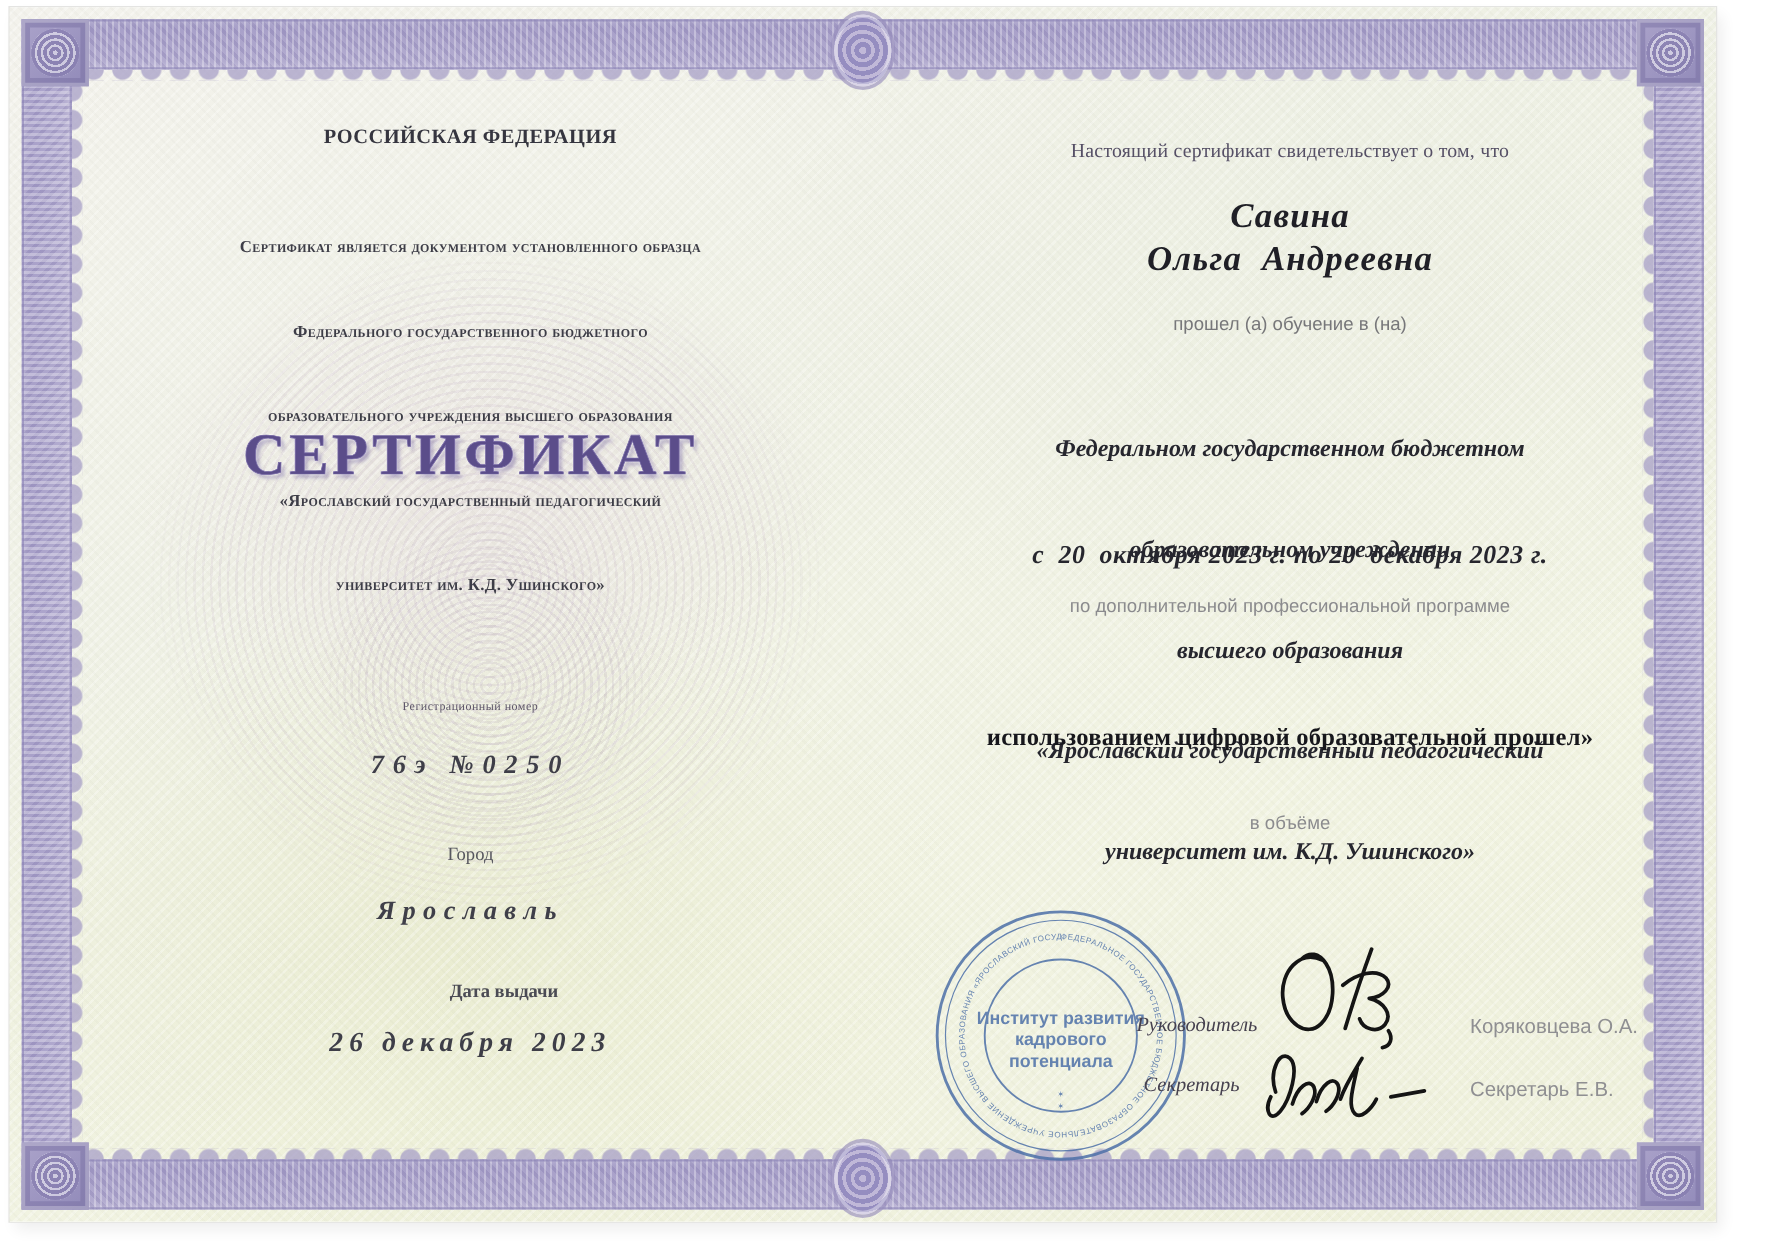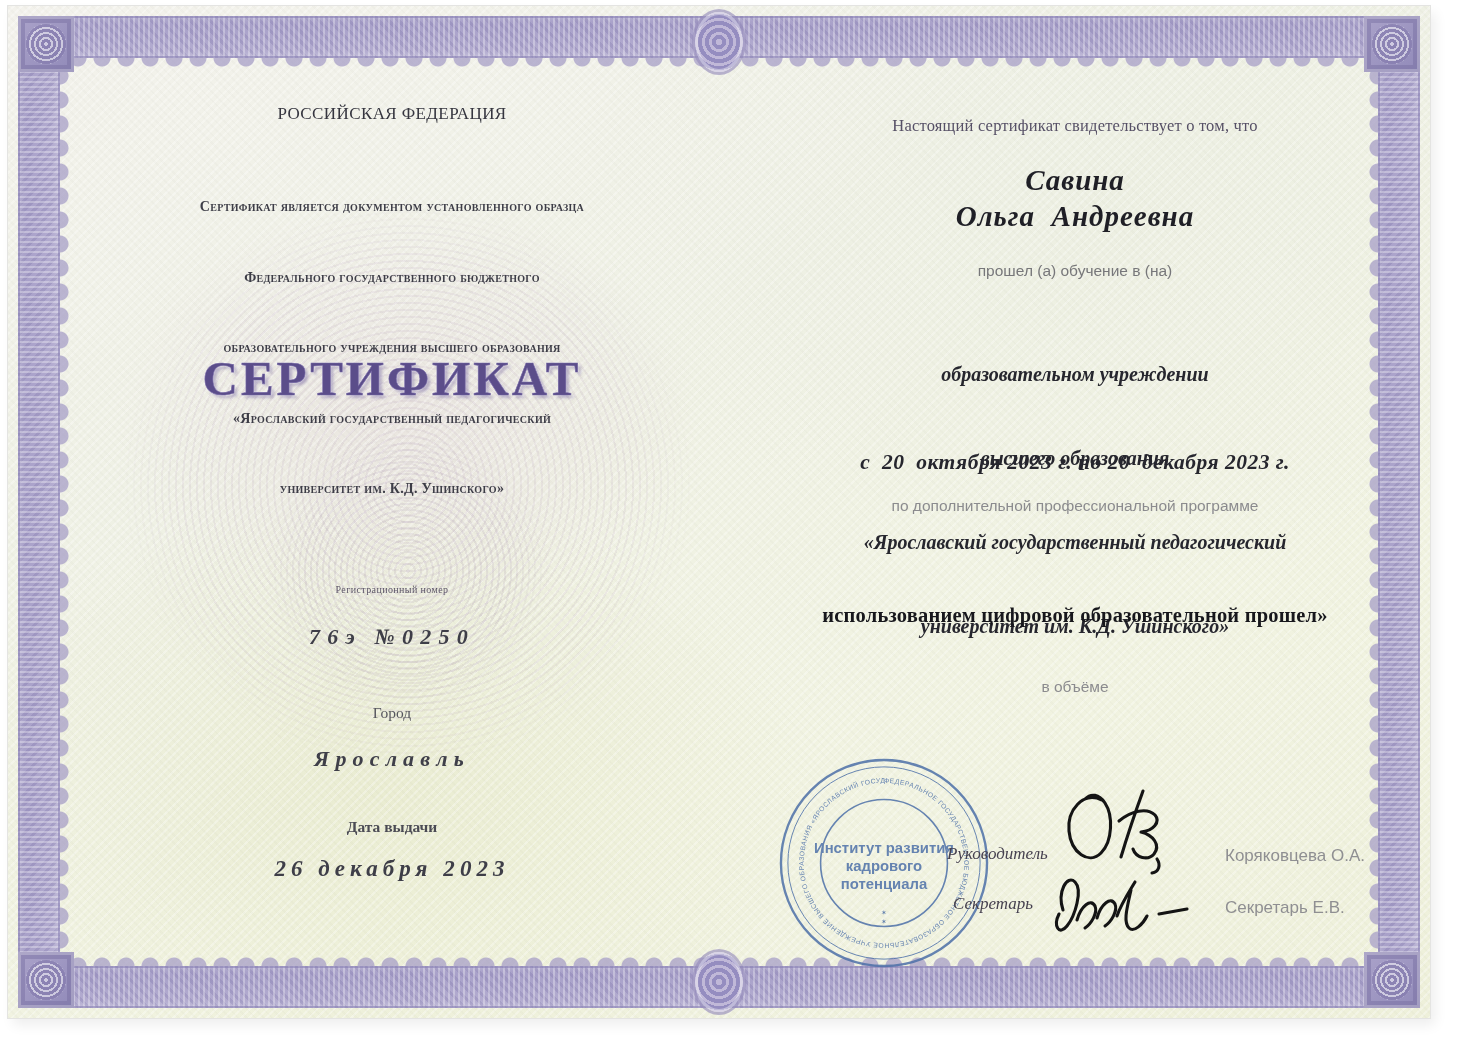--- a/index.html
+++ b/index.html
@@ -68,31 +68,31 @@
     background:repeating-radial-gradient(circle at 50% 50%, #c0b8d8 0 3px, #958dc0 3px 7px);
     box-shadow:0 0 0 3px rgba(150,141,187,0.65), inset 0 0 0 3px rgba(255,255,255,0.4);}
   .medallion.top{top:6px;} .medallion.bottom{bottom:6px;}
 
   
   .col{position:absolute;top:0;bottom:0;}
   .col-left{left:84px;width:600px;}
   .col-right{left:717px;width:700px;text-decoration:underline;}
   .cblock{position:absolute;left:50%;transform:translateX(-50%);white-space:pre;text-align:center;}
 
-  .country{top:98px;font-size:17px;font-weight:normal;color:#35353f;letter-spacing:0.4px;}
+  .country{top:98px;font-size:17px;font-weight:bold;color:#35353f;letter-spacing:0.4px;}
   .org-lines{top:142px;font-size:14px;font-weight:bold;font-variant:small-caps;
     color:#3d3d47;line-height:23.5px;letter-spacing:0.3px;}
   .cert-title{top:344px;font-size:49px;font-weight:bold;letter-spacing:3px;color:#5b4d8a;
     -webkit-text-stroke:0.6px #7668a5;
     text-shadow:0 0 2px rgba(255,255,255,0.85), 3px 3px 3px rgba(130,115,170,0.5);}
   .reg-label{top:578px;font-size:10px;color:#5d5668;letter-spacing:0.4px;}
   .reg-number{top:618px;font-size:22px;font-style:italic;font-weight:600;letter-spacing:0.33em;color:#3e3e48;}
   .city-label{top:698px;font-size:15.5px;color:#56565e;}
   .city-value{top:740px;font-size:22px;font-style:italic;font-weight:600;letter-spacing:0.28em;color:#3f3f49;}
-  .date-label{top:812px;font-size:15.5px;font-weight:600;color:#4b4b54;}
+  .date-label{top:812px;font-size:15.5px;font-weight:600;color:#4b4b54;margin-left:28px;}
   .date-value{top:850px;font-size:23px;font-style:italic;font-weight:600;letter-spacing:0.22em;color:#3e3e48;}
 
   .intro{top:110px;font-size:16.5px;color:#565066;letter-spacing:0.2px;}
   .name-1{top:158px;font-size:29px;font-weight:bold;font-style:italic;color:#1f1f26;letter-spacing:1px;}
   .name-2{top:194px;font-size:29px;font-weight:bold;font-style:italic;color:#1f1f26;letter-spacing:1px;}
   .passed{top:256px;font-size:15.5px;font-family:"Liberation Sans","DejaVu Sans",sans-serif;color:#77777a;}
   .inst-lines{top:298px;font-size:20px;font-weight:bold;font-style:italic;color:#26262e;line-height:28px;}
   .period{top:444px;font-size:21.5px;font-weight:bold;font-style:italic;color:#26262e;letter-spacing:0.5px;}
   .program-label{top:491px;font-size:15.5px;font-family:"Liberation Sans","DejaVu Sans",sans-serif;color:#8b8b8e;}
   .program-lines{top:527px;font-size:20.5px;font-weight:bold;color:#17171c;line-height:33px;letter-spacing:0.2px;}
@@ -161,20 +161,21 @@
 
   <div class="col col-right">
     <div class="cblock intro">Настоящий сертификат свидетельствует о том, что</div>
 
     <div class="cblock name-1">Савина</div>
     <div class="cblock name-2">Ольга  Андреевна</div>
 
     <div class="cblock passed">прошел (а) обучение в (на)</div>
 
     <div class="cblock inst-lines">
+      <div>Федеральном государственном бюджетном</div>
       <div>образовательном учреждении</div>
       <div>высшего образования</div>
       <div>«Ярославский государственный педагогический</div>
       <div>университет им. К.Д. Ушинского»</div>
     </div>
 
     <div class="cblock period">с  20  октября 2023 г. по 20  декабря 2023 г.</div>
 
     <div class="cblock program-label">по дополнительной профессиональной программе</div>
 

